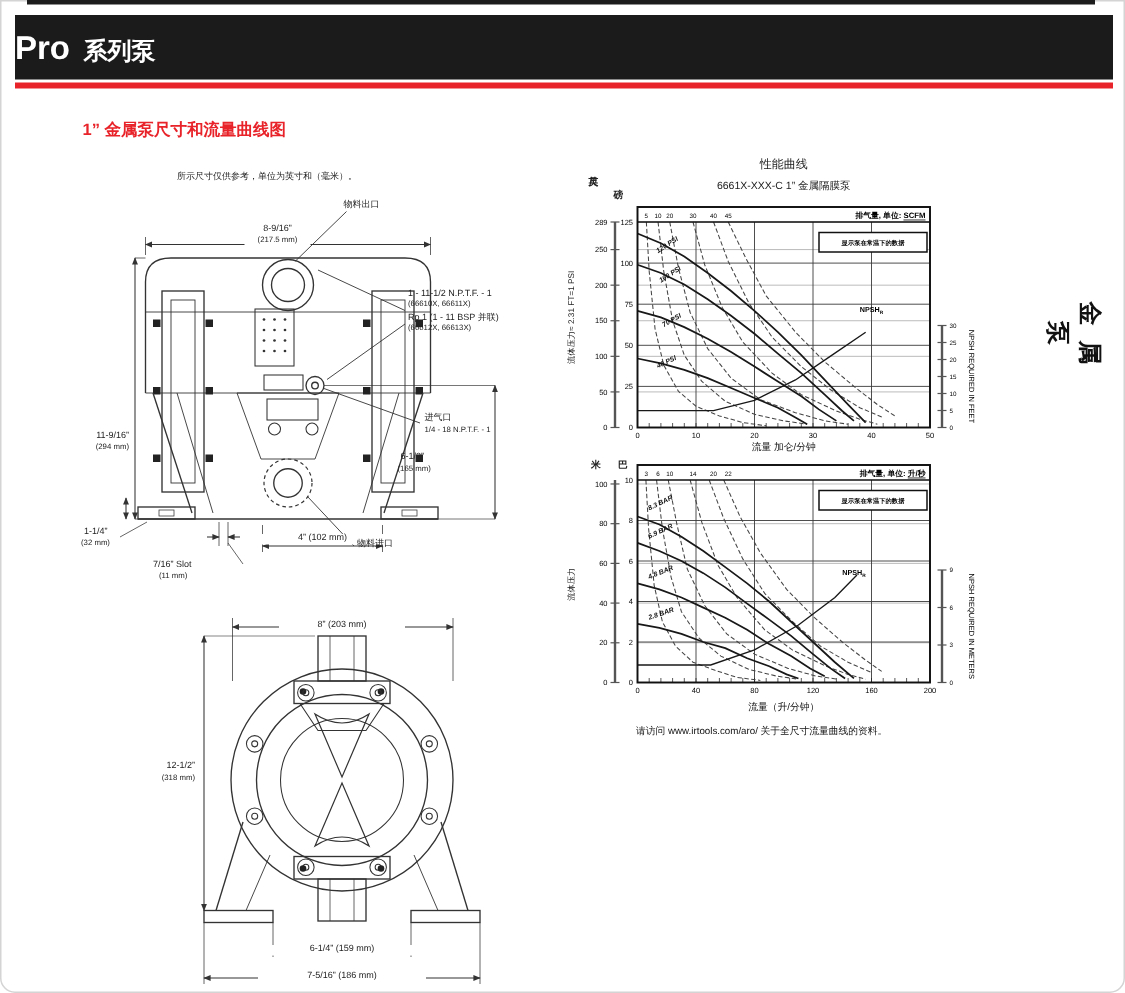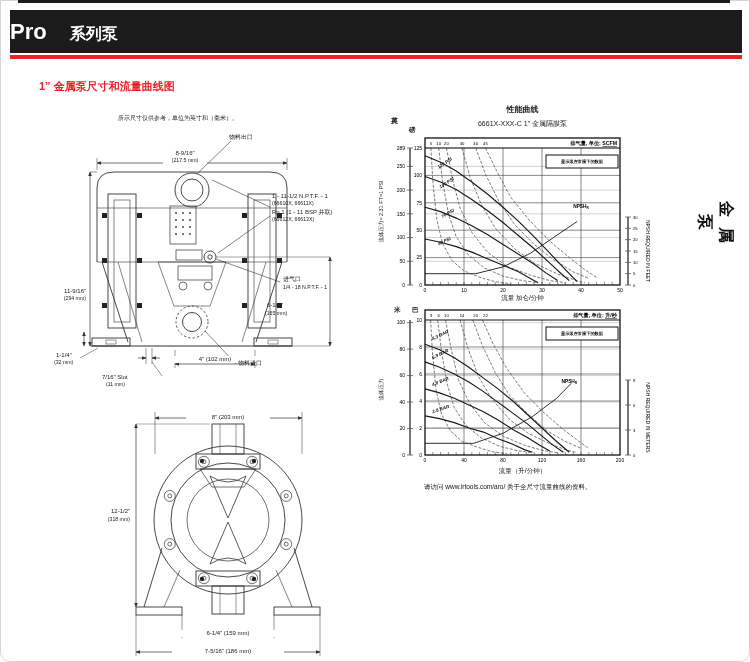--- a/index.html
+++ b/index.html
@@ -3,34 +3,34 @@
 <meta charset="utf-8">
 <style>
   html,body{margin:0;padding:0;}
   body{width:750px;height:662px;position:relative;background:#fff;
        font-family:"Liberation Sans","DejaVu Sans",sans-serif;color:#1a1a1a;overflow:hidden;}
   .abs{position:absolute;}
   .page-edge{position:absolute;inset:0;border:1px solid #d4d4d4;border-radius:0 0 10px 10px;pointer-events:none;}
   .topstrip{left:18px;top:0;width:712px;height:3px;background:#1c1c1c;}
   .hdr{left:10px;top:10px;width:732px;height:43px;background:#1b1b1b;display:flex;align-items:center;justify-content:space-between;padding:0;box-sizing:border-box;}
   .hdr-title{color:#fff;font-weight:bold;font-size:19px;margin-left:46px;letter-spacing:1px;}
-  .hdr-right{color:#fff;margin-right:22px;display:flex;align-items:baseline;gap:23px;}
+  .hdr-right{color:#fff;margin-right:22px;display:flex;align-items:baseline;gap:9px;}
   .hdr-pro{font-size:22px;font-weight:bold;}
   .hdr-series{font-size:16px;font-weight:bold;}
   .redline{left:10px;top:55px;width:732px;height:4px;background:#e8242a;}
-  .subtitle{left:39px;top:79px;color:#e8242a;font-size:11px;font-weight:bold;}
+  .subtitle{left:55px;top:79px;color:#e8242a;font-size:11px;font-weight:bold;}
   .sidetab{left:679px;top:206px;width:72px;text-align:center;font-size:16px;font-weight:bold;
            letter-spacing:10px;transform:rotate(90deg);color:#111;}
   .dlabel{font-size:6px;line-height:1.15;color:#222;}
   .dlabel.small{font-size:5.2px;}
   .dlabel.c{text-align:center;}
   .dlabel.r{text-align:right;}
   .dlabel.wbg{background:#fff;}
   .clabel{font-size:6.5px;color:#111;}
-  .perf-head{left:370px;top:104px;width:305px;text-align:center;font-size:8px;font-weight:bold;}
+  .perf-head{left:370px;top:104px;width:305px;text-align:center;font-size:8px;font-weight:normal;}
   .perf-sub{left:370px;top:119px;width:305px;text-align:center;font-size:7px;}
   .rotlab{width:130px;text-align:center;transform:rotate(-90deg);font-size:5.5px;color:#222;}
   .axhead{font-size:6.5px;font-weight:bold;color:#222;}
   .vert{writing-mode:vertical-rl;text-orientation:upright;line-height:1;}
   svg text{font-family:"Liberation Sans","DejaVu Sans",sans-serif;}
 </style>
 </head>
 <body>
 
 <div class="page-edge"></div>

